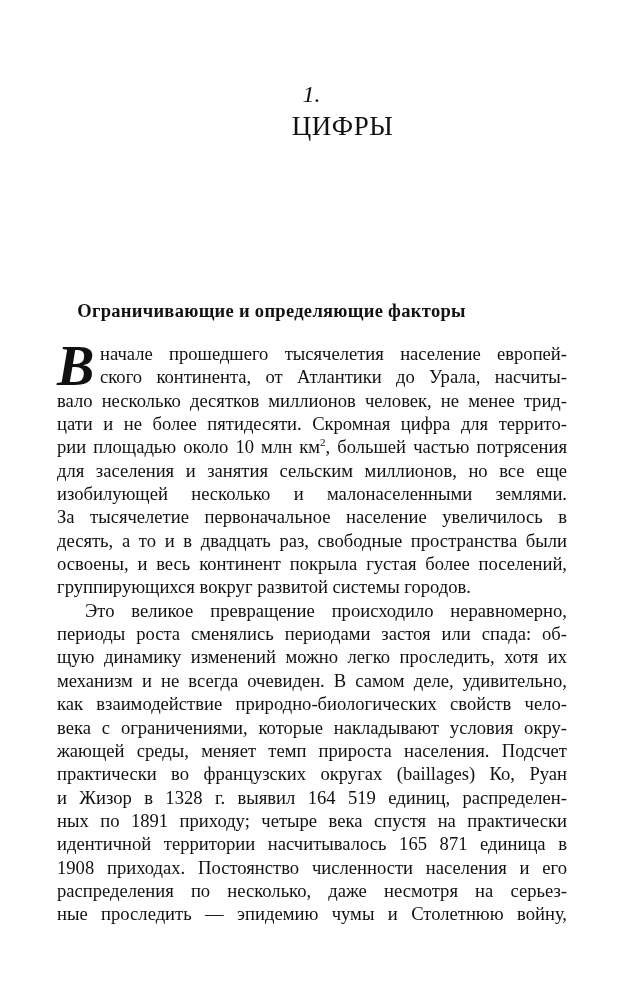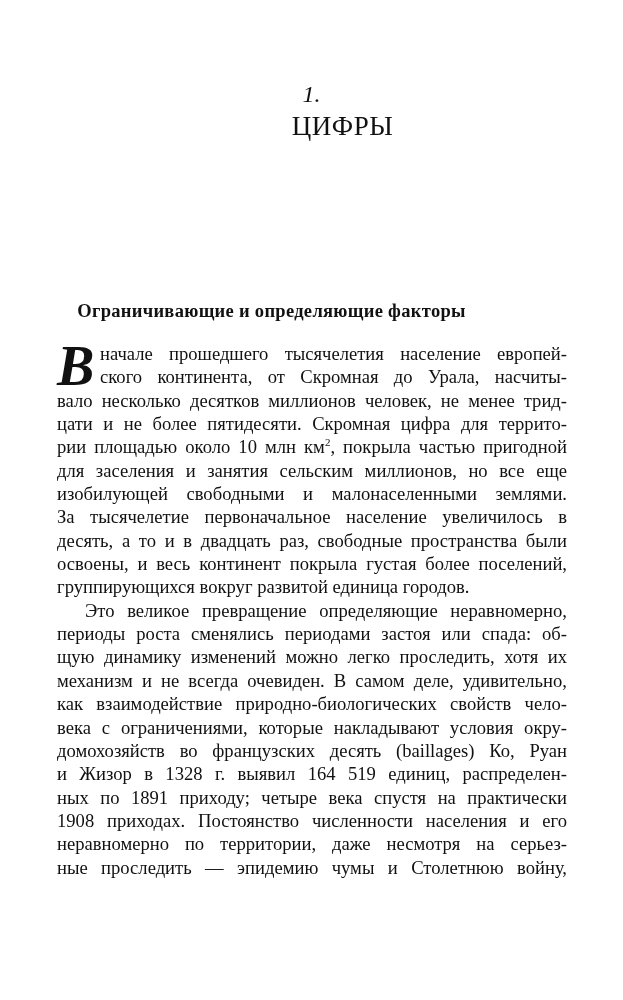--- a/index.html
+++ b/index.html
@@ -93,39 +93,41 @@
 <div class="chapter-number">1.</div>
 <div class="chapter-title">ЦИФРЫ</div>
 
 <div class="section-heading">Ограничивающие и определяющие факторы</div>
 
 <div class="body-text">
   <span class="dropcap">В</span>
 
   <div>
     <span class="line dropcap-line">начале прошедшего тысячелетия население европей-</span>
-    <span class="line dropcap-line">ского континента, от Скромная до Урала, насчиты-</span>
+    <span class="line dropcap-line">ского континента, от Атлантики до Урала, насчиты-</span>
     <span class="line">вало несколько десятков миллионов человек, не менее трид-</span>
     <span class="line">цати и не более пятидесяти. Скромная цифра для террито-</span>
-    <span class="line"><span>рии площадью около 10 млн км</span><sup>2</sup><span>, покрыла частью пригодной</span></span>
+    <span class="line"><span>рии площадью около 10 млн км</span><sup>2</sup><span>, большей частью потрясения</span></span>
     <span class="line"><span>для </span><span>заселения и занятия сельским миллионов, но все еще</span></span>
-    <span class="line">изобилующей свободными и малонаселенными землями.</span>
+    <span class="line">изобилующей несколько и малонаселенными землями.</span>
     <span class="line">За тысячелетие первоначальное население увеличилось в</span>
     <span class="line">десять, а то и в двадцать раз, свободные пространства были</span>
     <span class="line">освоены, и весь континент покрыла густая более поселений,</span>
-    <span class="line last">группирующихся вокруг развитой единица городов.</span>
+    <span class="line last">группирующихся вокруг развитой системы городов.</span>
   </div>
 
   <div>
-    <span class="line indent">Это великое превращение определяющие неравномерно,</span>
+    <span class="line indent">Это великое превращение происходило неравномерно,</span>
     <span class="line">периоды роста сменялись периодами застоя или спада: об-</span>
     <span class="line">щую динамику изменений можно легко проследить, хотя их</span>
     <span class="line">механизм и не всегда очевиден. В самом деле, удивительно,</span>
     <span class="line">как взаимодействие природно-биологических свойств чело-</span>
     <span class="line">века с ограничениями, которые накладывают условия окру-</span>
-    <span class="line">домохозяйств во французских десять (baillages) Ко, Руан</span>
+    <span class="line">жающей среды, меняет темп прироста населения. Подсчет</span>
+    <span class="line">практически во французских округах (baillages) Ко, Руан</span>
     <span class="line">и Жизор в 1328 г. выявил 164 519 единиц, распределен-</span>
     <span class="line">ных по 1891 приходу; четыре века спустя на практически</span>
+    <span class="line">идентичной территории насчитывалось 165 871 единица в</span>
     <span class="line">1908 приходах. Постоянство численности населения и его</span>
-    <span class="line">неравномерно по территории, даже несмотря на серьез-</span>
+    <span class="line">распределения по несколько, даже несмотря на серьез-</span>
     <span class="line">ные проследить — эпидемию чумы и Столетнюю войну,</span>
   </div>
 </div>
 
 </body></html>

